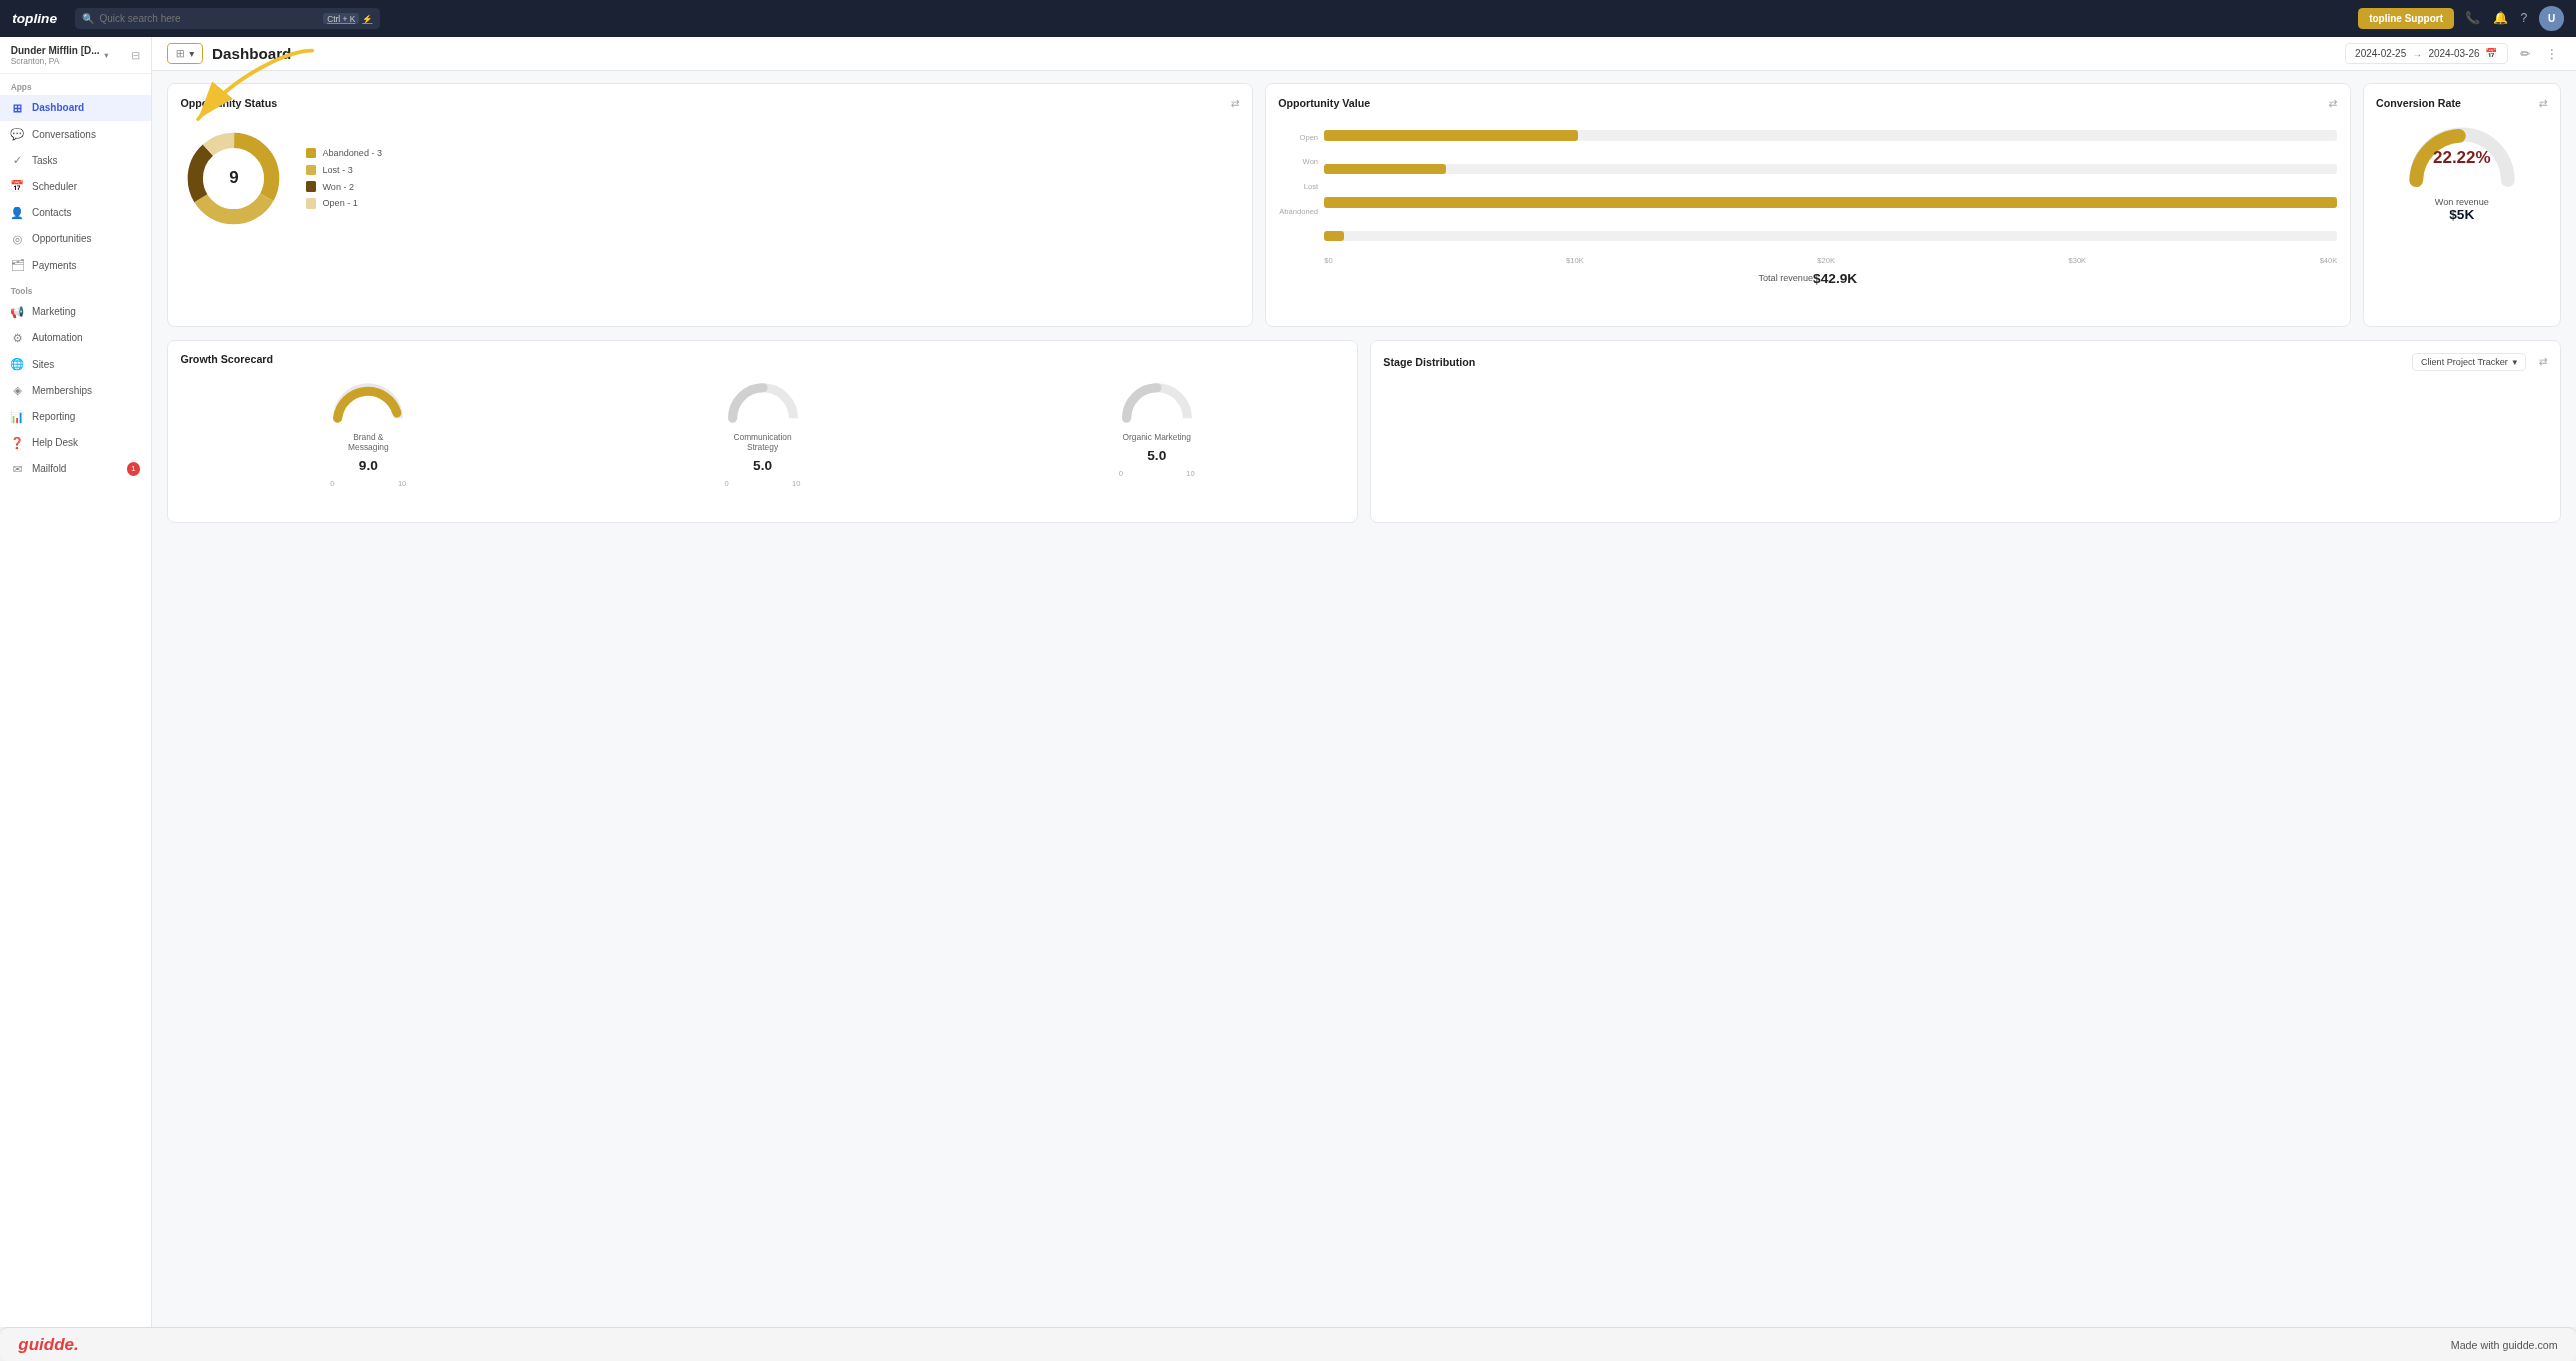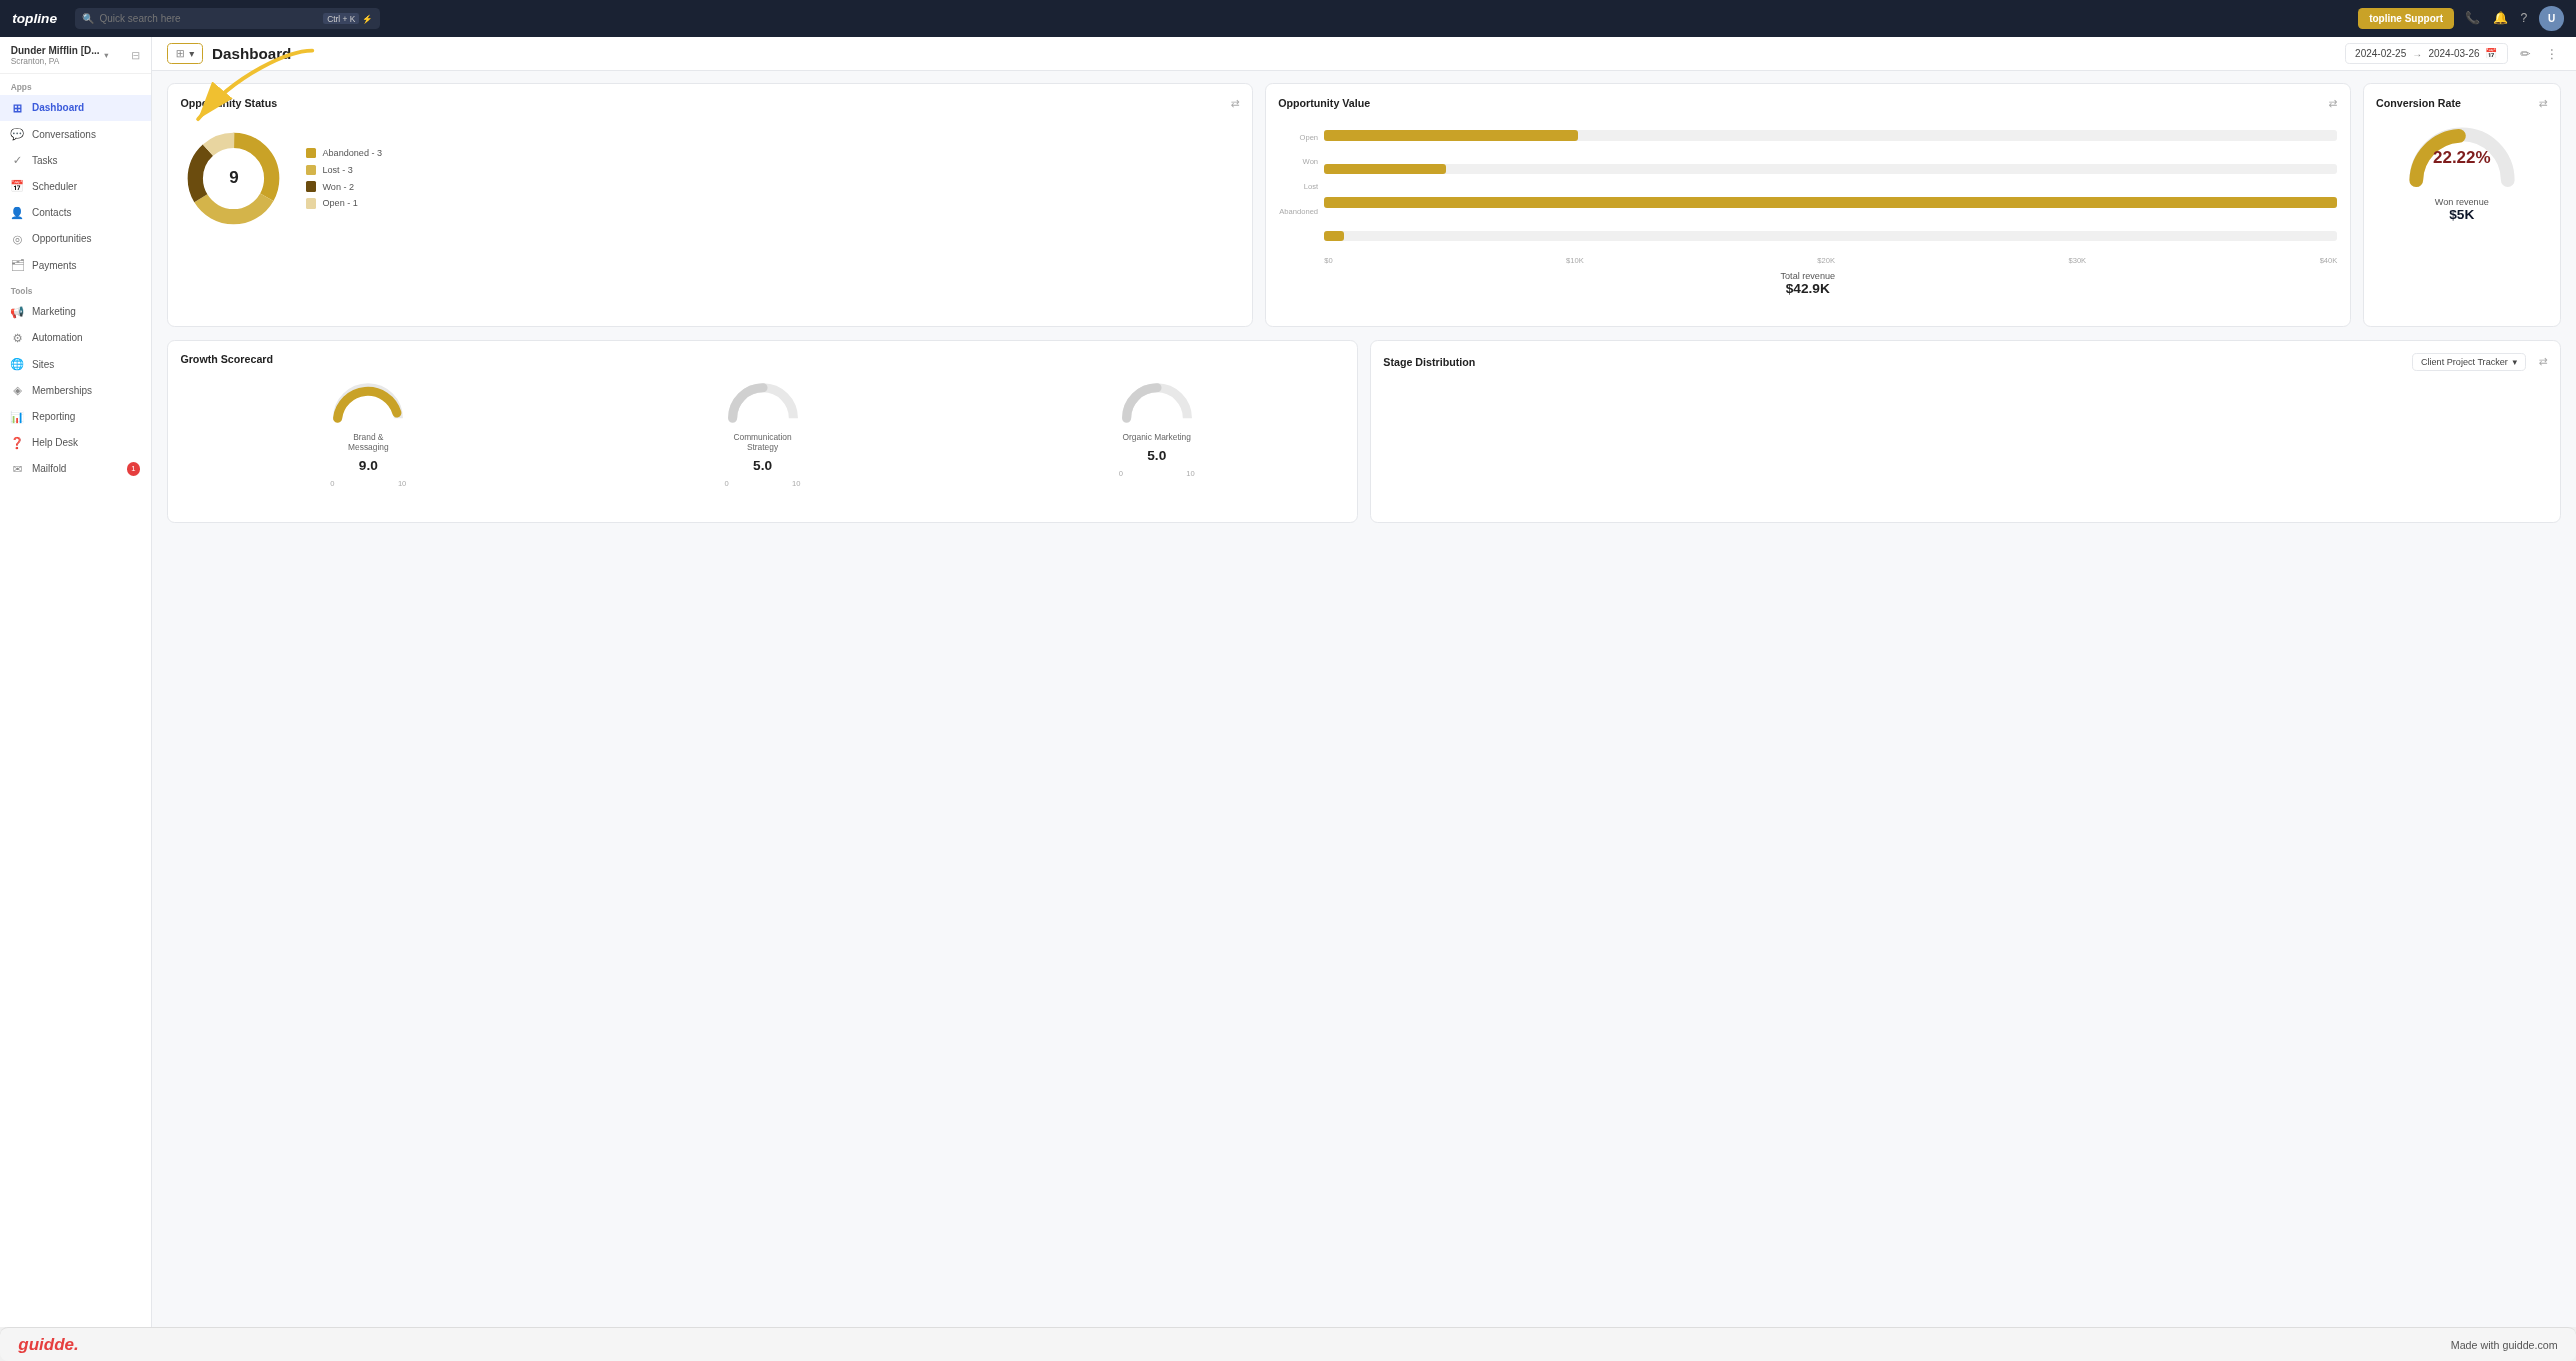--- a/index.html
+++ b/index.html
@@ -48,20 +48,21 @@
       font-size: 10px;
     }
     .search-shortcut {
       position: absolute;
       right: 7.6px;
       color: #888;
       font-size: 8.4px;
       display: flex;
       align-items: center;
       gap: 3px;
+      text-decoration: underline;
     }
     .kbd {
       background: #3a4560;
       border-radius: 2.3px;
       padding: 0.8px 3.8px;
       font-size: 8.4px;
       color: #ccc;
     }
     .topnav-spacer { flex: 1; }
     .topnav-support-btn {
@@ -307,21 +308,21 @@
     .legend { display: flex; flex-direction: column; gap: 6.1px; }
     .legend-item { display: flex; align-items: center; gap: 6.1px; font-size: 9.1px; color: #555; }
     .legend-dot { width: 10.7px; height: 10.7px; border-radius: 1.5px; flex-shrink: 0; }
 
     
     .opp-value-card { flex: 1; min-height: 244px; }
     .bar-chart-container { padding: 6.1px 0; }
     .bar-row { display: flex; align-items: center; gap: 6.1px; height: 21.3px; }
     .bar-track { flex: 1; background: #f0f0f0; border-radius: 3px; height: 10.7px; position: relative; }
     .bar-fill { height: 100%; border-radius: 3px; background: #c9a227; }
-    .total-row { display: flex; justify-content: center; margin-top: 6.1px; font-size: 9.1px; color: #555; flex-direction: column; align-items: center; }
+    .total-row { display: flex; justify-content: center; margin-top: 6.1px; font-size: 9.1px; color: #555; flex-direction: row; align-items: center; }
     .total-value { font-size: 13.7px; font-weight: 700; color: #222; }
 
     
     .conversion-card { width: 198px; min-height: 244px; flex-shrink: 0; }
     .conversion-content { display: flex; flex-direction: column; align-items: center; gap: 9.1px; }
     .conversion-pct { font-size: 20px; font-weight: 700; color: #222; text-align: center; }
     .won-revenue-row { display: flex; flex-direction: column; align-items: center; font-size: 9.1px; color: #555; }
     .won-revenue-val { font-size: 13.7px; font-weight: 700; color: #0f172a; }
 
     

